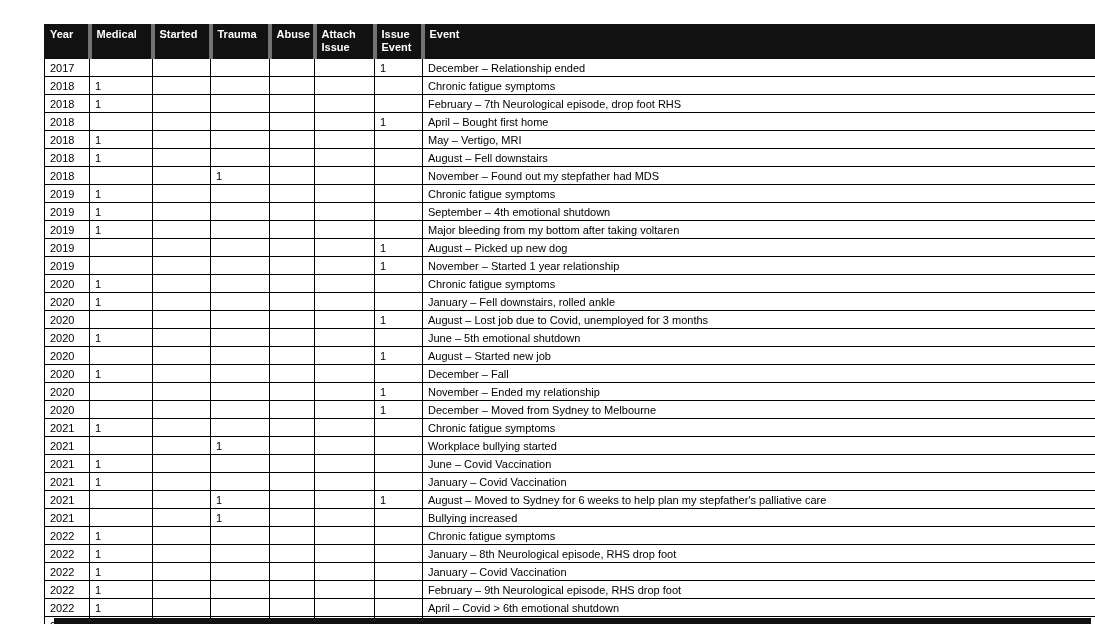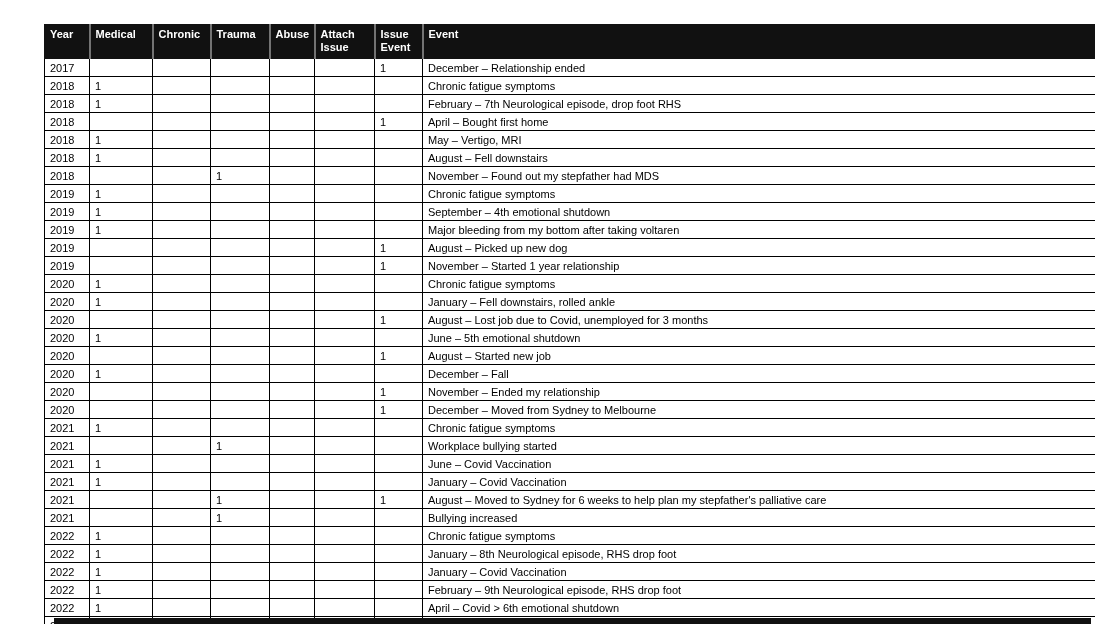--- a/index.html
+++ b/index.html
@@ -39,21 +39,21 @@
     text-align: left;
     vertical-align: top;
     padding: 3px 4px 2px 5px;
     height: 34px;
     box-sizing: border-box;
     line-height: 13px;
     border: 1px solid #111111;
     white-space: normal;
   }
   th + th {
-    border-left: 2px solid #737373;
+    border-left: 4px solid #737373;
   }
   td {
     border: 1px solid #000000;
     font-size: 11px;
     color: #000000;
     height: 18px;
     box-sizing: border-box;
     padding: 1px 4px 0 5px;
     line-height: 15px;
     white-space: nowrap;
@@ -81,21 +81,21 @@
         <col class="c3">
       <col class="c4">
         <col class="c5">
         <col class="c6">
         <col class="c7">
     </colgroup>
     <thead>
         <tr>
           <th>Year</th>
           <th>Medical</th>
-          <th>Chronic</th>
+          <th>Started</th>
           <th>Trauma</th>
           <th>Abuse</th>
           <th>Attach Issue</th>
           <th>Issue Event</th>
           <th>Event</th>
         </tr>
       </thead>
     <tbody>
         <tr>
           <td>2017</td>

